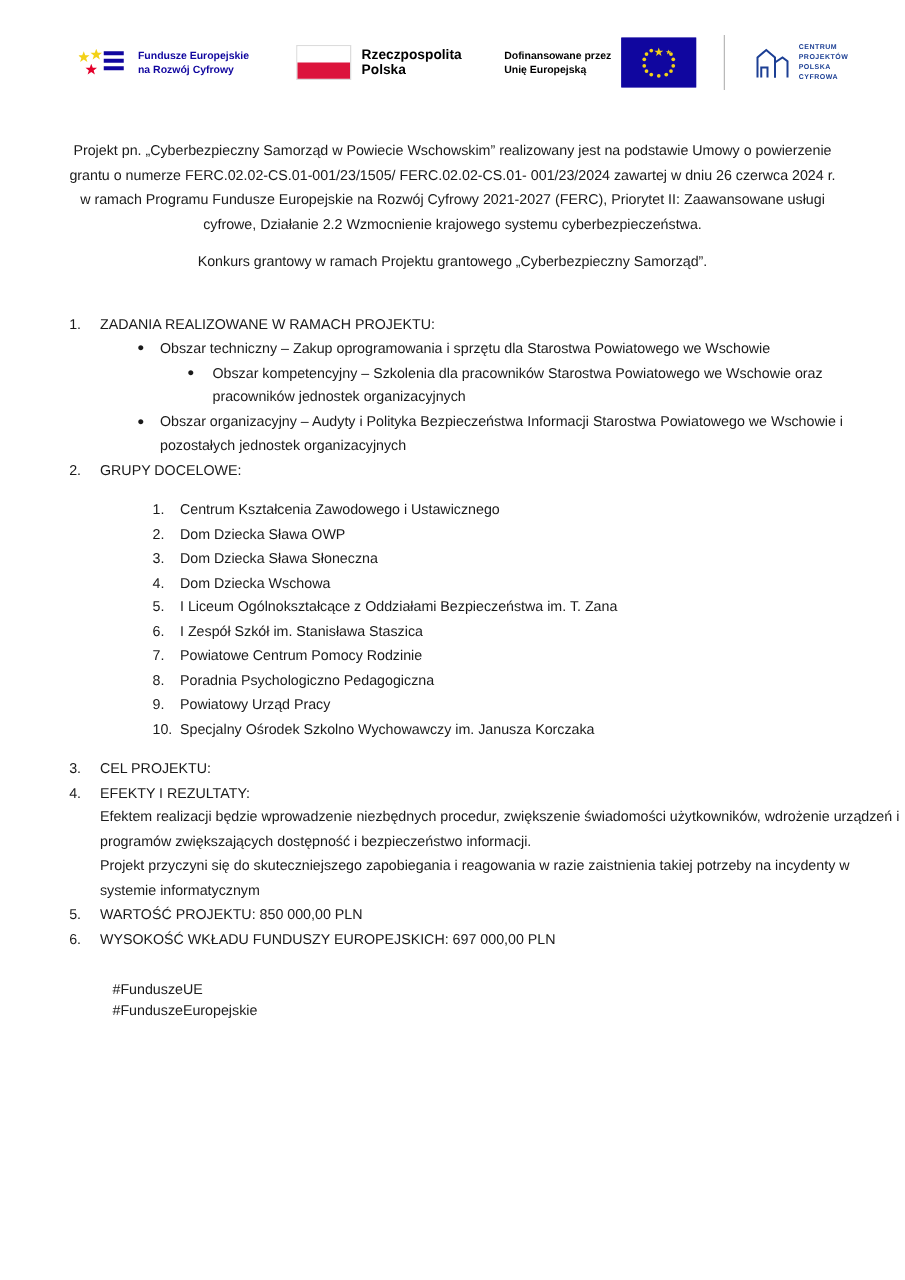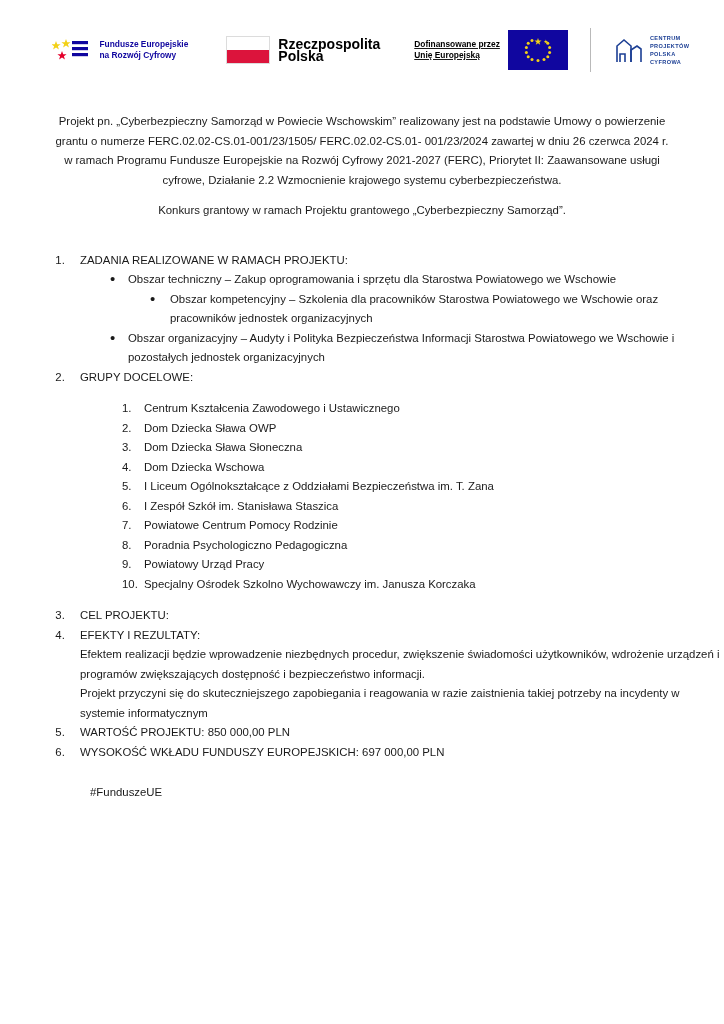--- a/index.html
+++ b/index.html
@@ -67,33 +67,32 @@
   .logo-pl .flag {
     width: 44px;
     height: 28px;
     margin-right: 8px;
     border: 0.5px solid #dcdcdc;
     box-sizing: border-box;
   }
   .logo-pl .flag .w { height: 50%; background: #ffffff; }
   .logo-pl .flag .r { height: 50%; background: #dc143c; }
   .logo-pl .txt {
-    font-size: 14px;
+    font-size: 11px;
     line-height: 12px;
     font-weight: bold;
     color: #000000;
     white-space: nowrap;
   }
 
   
   .logo-eu {
     display: flex;
     align-items: center;
     margin-right: 16px;
-    text-decoration: underline;
   }
   .logo-eu .txt {
     font-size: 8.4px;
     line-height: 11px;
     font-weight: bold;
     color: #000000;
     white-space: nowrap;
     margin-right: 8px;
     text-align: left;
   }
@@ -341,15 +340,16 @@
     </li>
 
     <li>
       <span class="u">WYSOKOŚĆ WKŁADU FUNDUSZY EUROPEJSKICH: 697 000,00 PLN</span>
     </li>
 
   </ol>
 
   <div class="hashtags">
     <div>#FunduszeUE</div>
+    <div>#FunduszeEuropejskie</div>
   </div>
 
 </div>
 
 </body></html>

